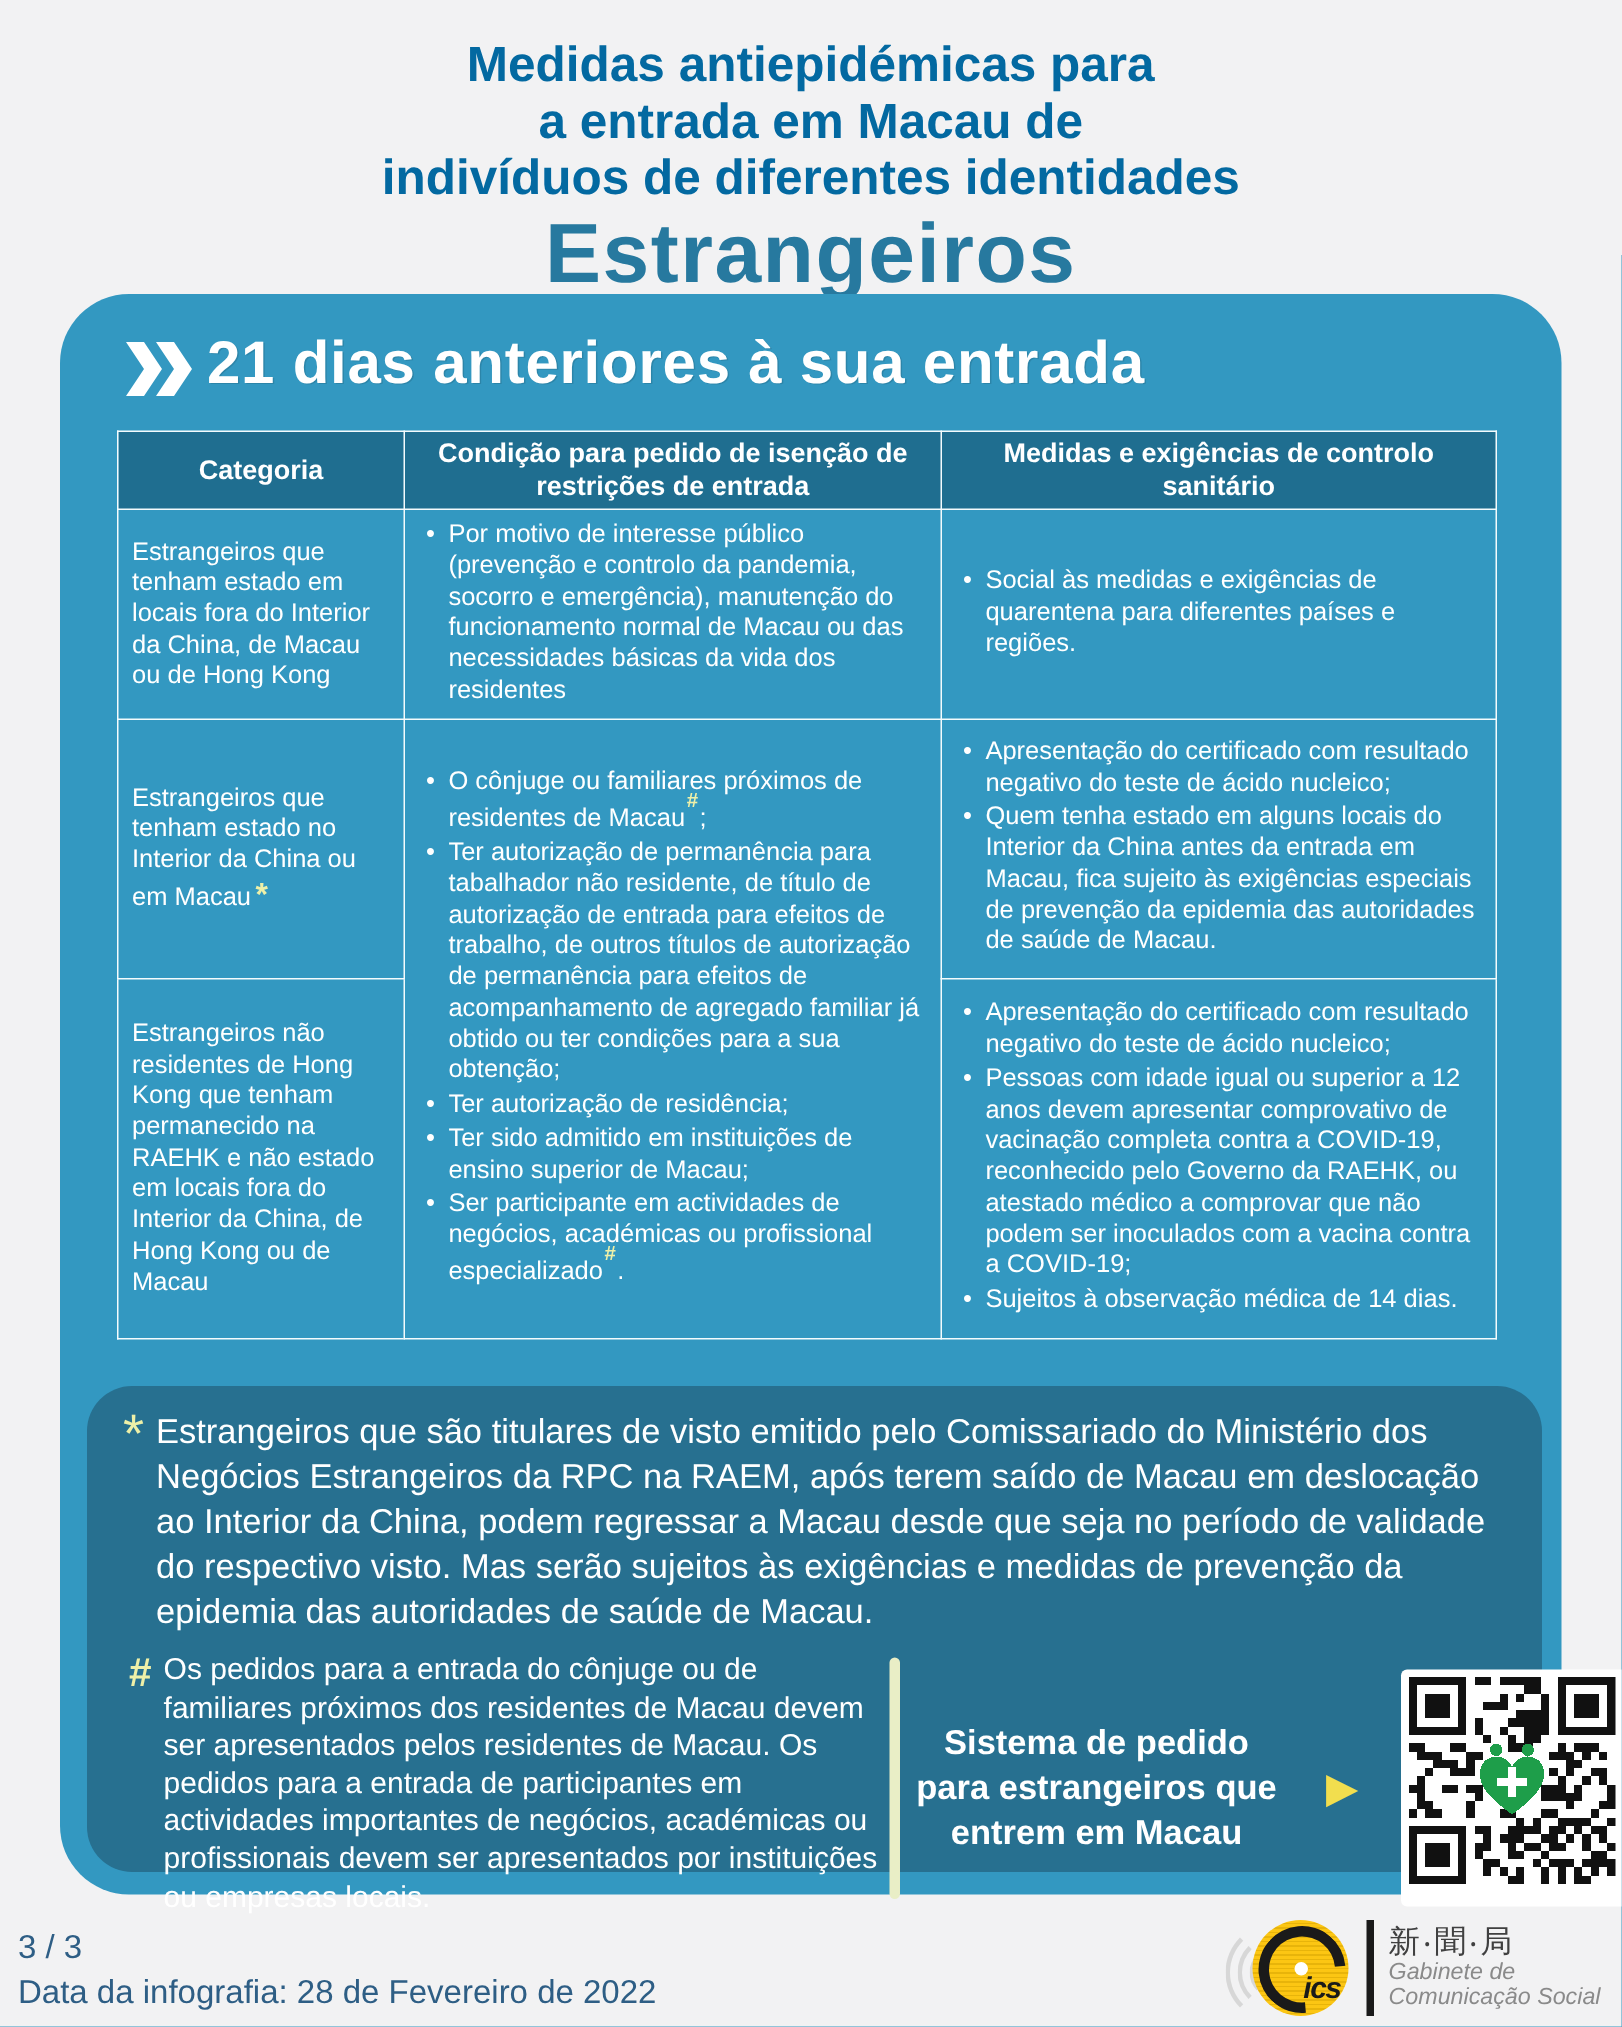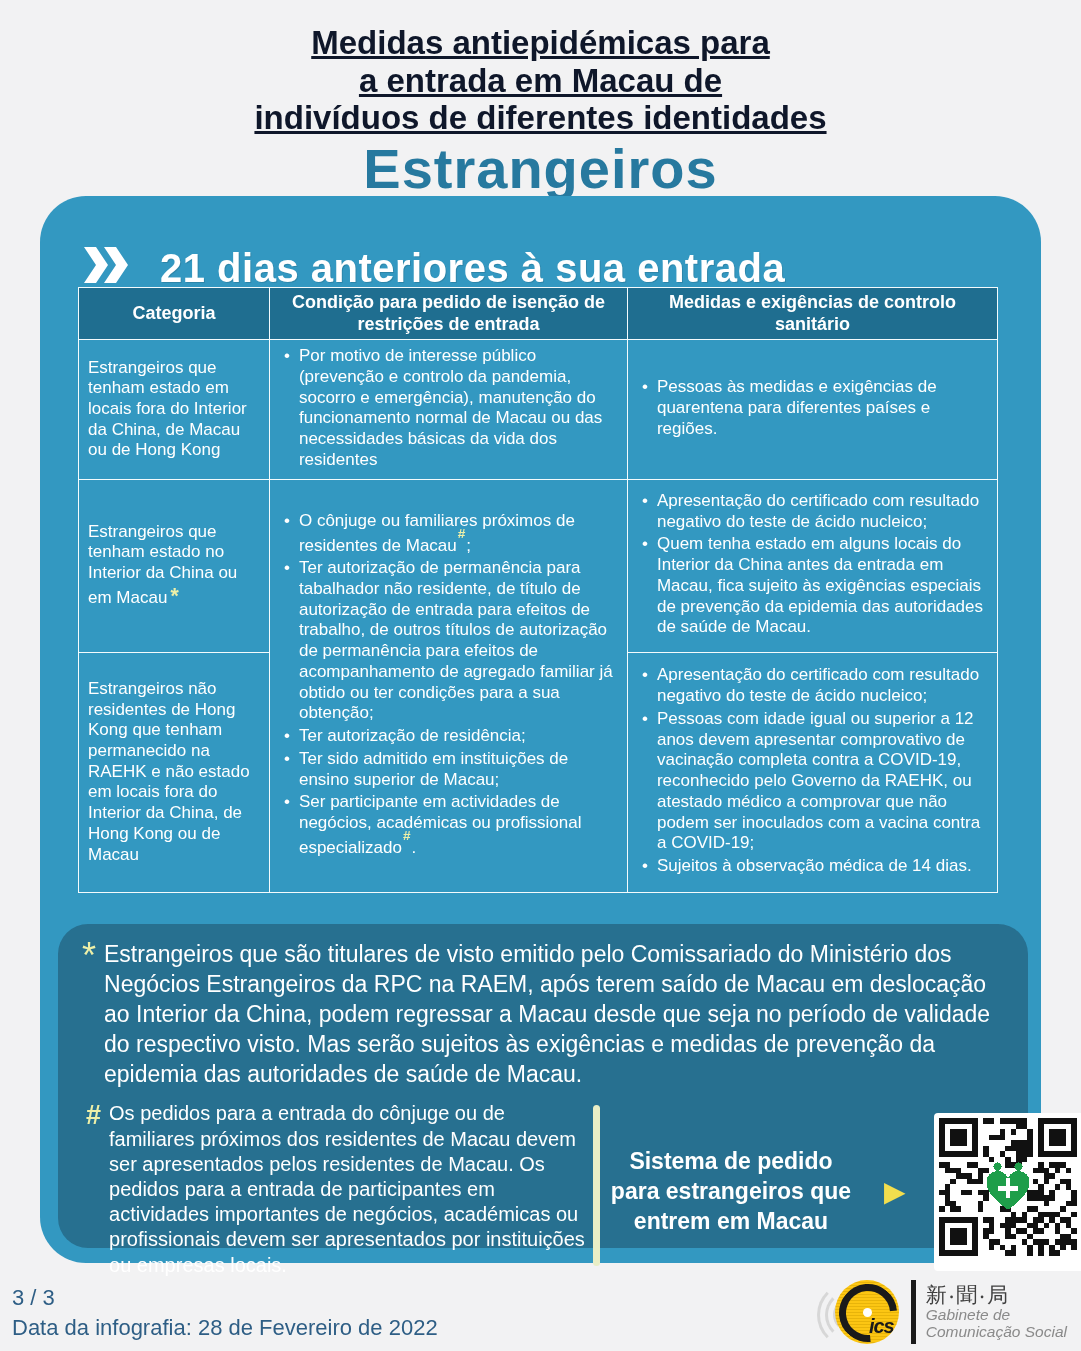--- a/index.html
+++ b/index.html
@@ -4,28 +4,28 @@
 <style>
   html,body{margin:0;padding:0;}
   body{
     width:1081px;height:1351px;position:relative;
     background:#f2f2f3;
     font-family:"Liberation Sans",sans-serif;
     overflow:hidden;
   }
   
   .title-block{position:absolute;top:24px;left:0;width:100%;text-align:center;}
-  .title-line{color:#0f172a;font-size:33px;font-weight:bold;line-height:1.14;text-decoration:underline;}
+  .title-line{color:#0369a1;font-size:33px;font-weight:bold;line-height:1.14;}
   .title-main{color:#27799f;font-size:56px;font-weight:bold;line-height:1.0;margin-top:4px;letter-spacing:1px;}
   
   .main-panel{
     position:absolute;left:40px;top:196px;width:1001px;height:1067px;
     background:#3398c1;border-radius:46px;
   }
-  .panel-heading{display:flex;align-items:flex-start;gap:32px;padding:24px 0 0 42px;margin-top:26px;}
+  .panel-heading{display:flex;align-items:flex-end;gap:10px;padding:24px 0 0 42px;}
   .panel-heading .chev{flex:0 0 auto;display:block;}
   .panel-heading .ht{color:#ffffff;font-size:40px;font-weight:bold;letter-spacing:0.5px;
     text-shadow:1px 1px 0 rgba(0,0,0,0.12);}
   
   table.info{
     position:absolute;left:38px;top:91px;width:919px;height:601px;
     border-collapse:collapse;table-layout:fixed;
   }
   table.info th, table.info td{
     border:1.5px solid #f4fbfd;color:#ffffff;
@@ -125,21 +125,21 @@
       <td class="topalign">
         <ul class="blist">
           <li>
                 <span class="bt">Por motivo de interesse público (prevenção e controlo da pandemia, socorro e emergência), manutenção do funcionamento normal de Macau ou das necessidades básicas da vida dos residentes</span>
               </li>
         </ul>
       </td>
       <td>
         <ul class="blist">
           <li>
-                <span class="bt">Pessoas às medidas e exigências de quarentena para diferentes países e regiões.</span>
+                <span class="bt">Social às medidas e exigências de quarentena para diferentes países e regiões.</span>
               </li>
         </ul>
       </td>
     </tr>
 
     <tr style="height:173px">
       <td class="cat">
         <span>Estrangeiros que tenham estado no Interior da China ou em Macau</span><span class="catmark">*</span>
       </td>
       <td class="topalign" rowspan="2">

